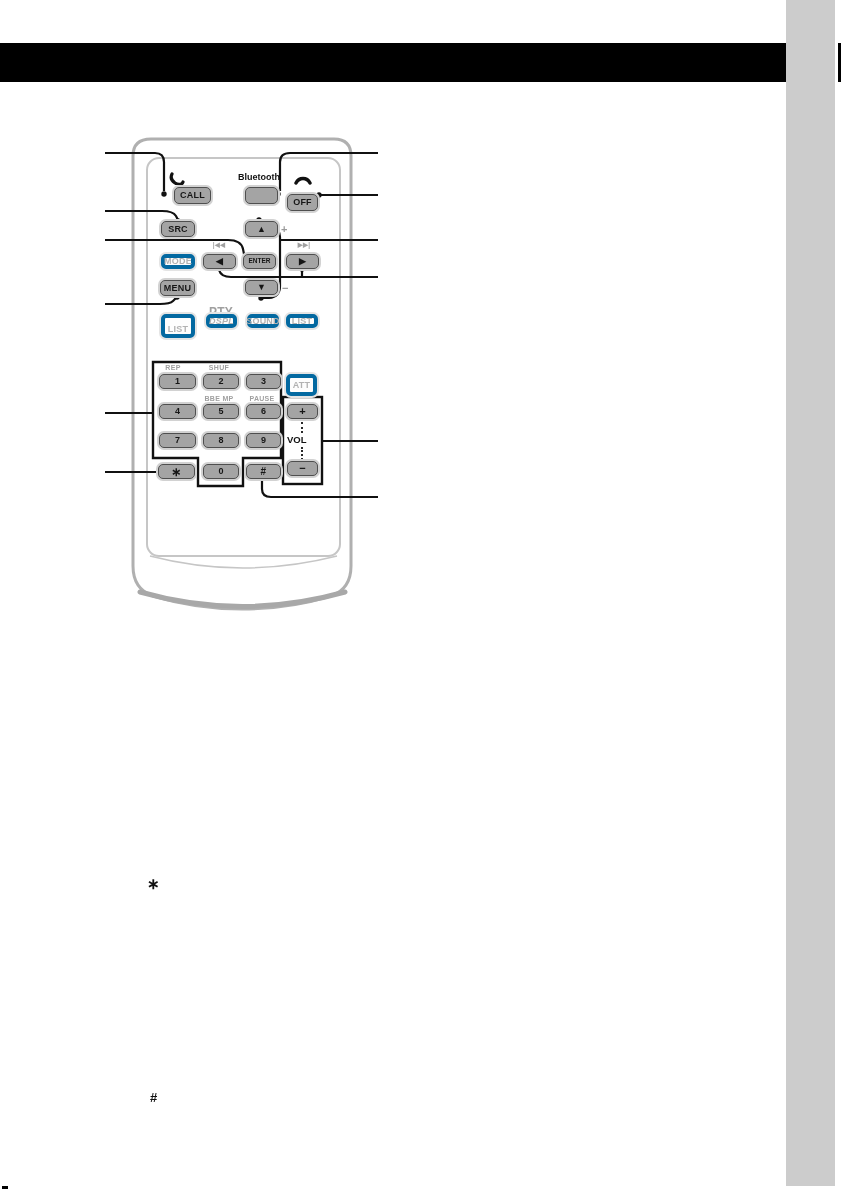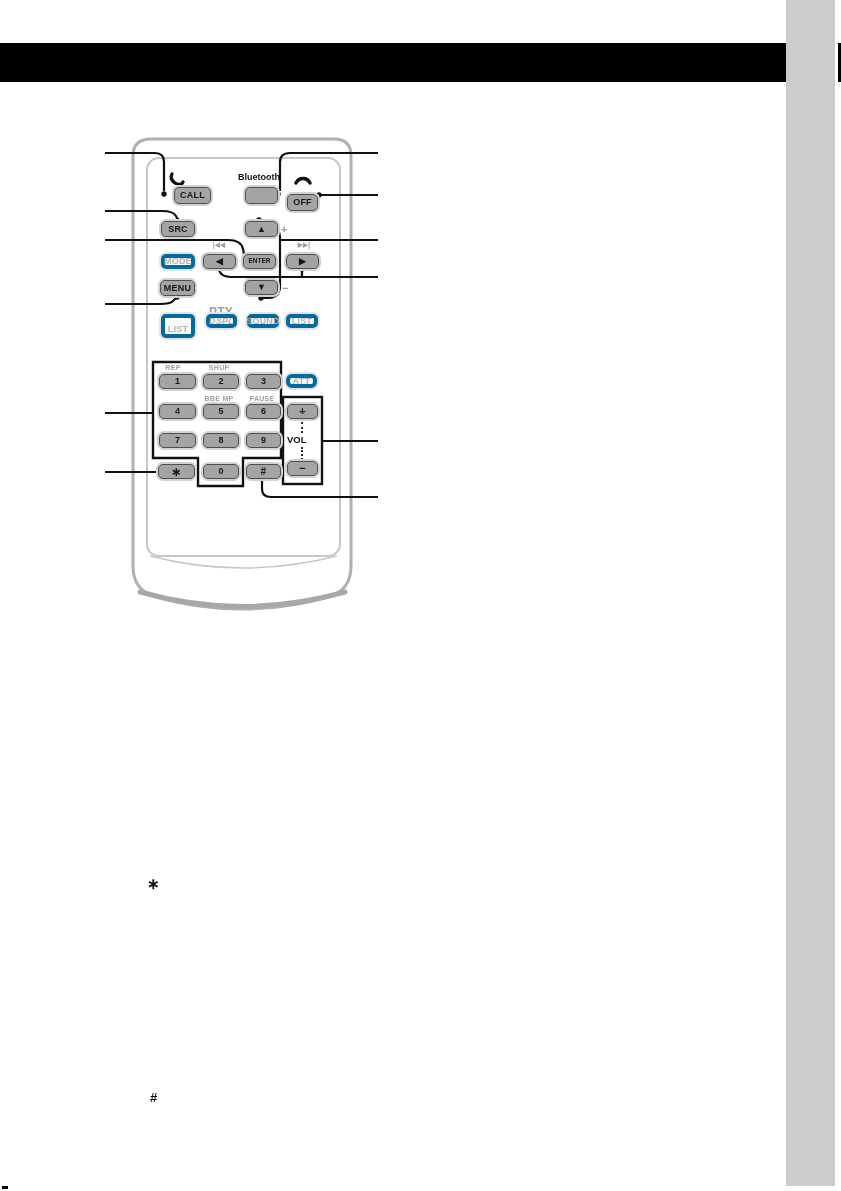--- a/index.html
+++ b/index.html
@@ -195,21 +195,21 @@
   <div class="abs btn" style="left:158px;top:464px;width:37px;height:15px;font-size:12px;">
       <span>∗</span>
     </div>
   <div class="abs btn" style="left:203px;top:464px;width:36px;height:15px;">
       <span>0</span>
     </div>
   <div class="abs btn" style="left:246px;top:464px;width:35px;height:15px;font-size:10px;">
       <span>#</span>
     </div>
 
-  <div class="abs btn btn-disabled" style="left:286px;top:374px;width:31px;height:14px;border-radius:6px;">
+  <div class="abs btn btn-disabled" style="left:286px;top:374px;width:31px;height:22px;">
       <span>ATT</span>
     </div>
 
   <div class="abs btn" style="left:287px;top:404px;width:31px;height:15px;font-size:11px;">
       <span>+</span>
     </div>
   <div class="abs vol-dots" style="left:301px;top:422px;height:11px;"></div>
   <div class="abs lbl-dark" style="left:287px;top:435px;width:31px;font-size:9.5px;">VOL</div>
   <div class="abs vol-dots" style="left:301px;top:447px;height:13px;"></div>
   <div class="abs btn" style="left:287px;top:461px;width:31px;height:15px;font-size:11px;">

